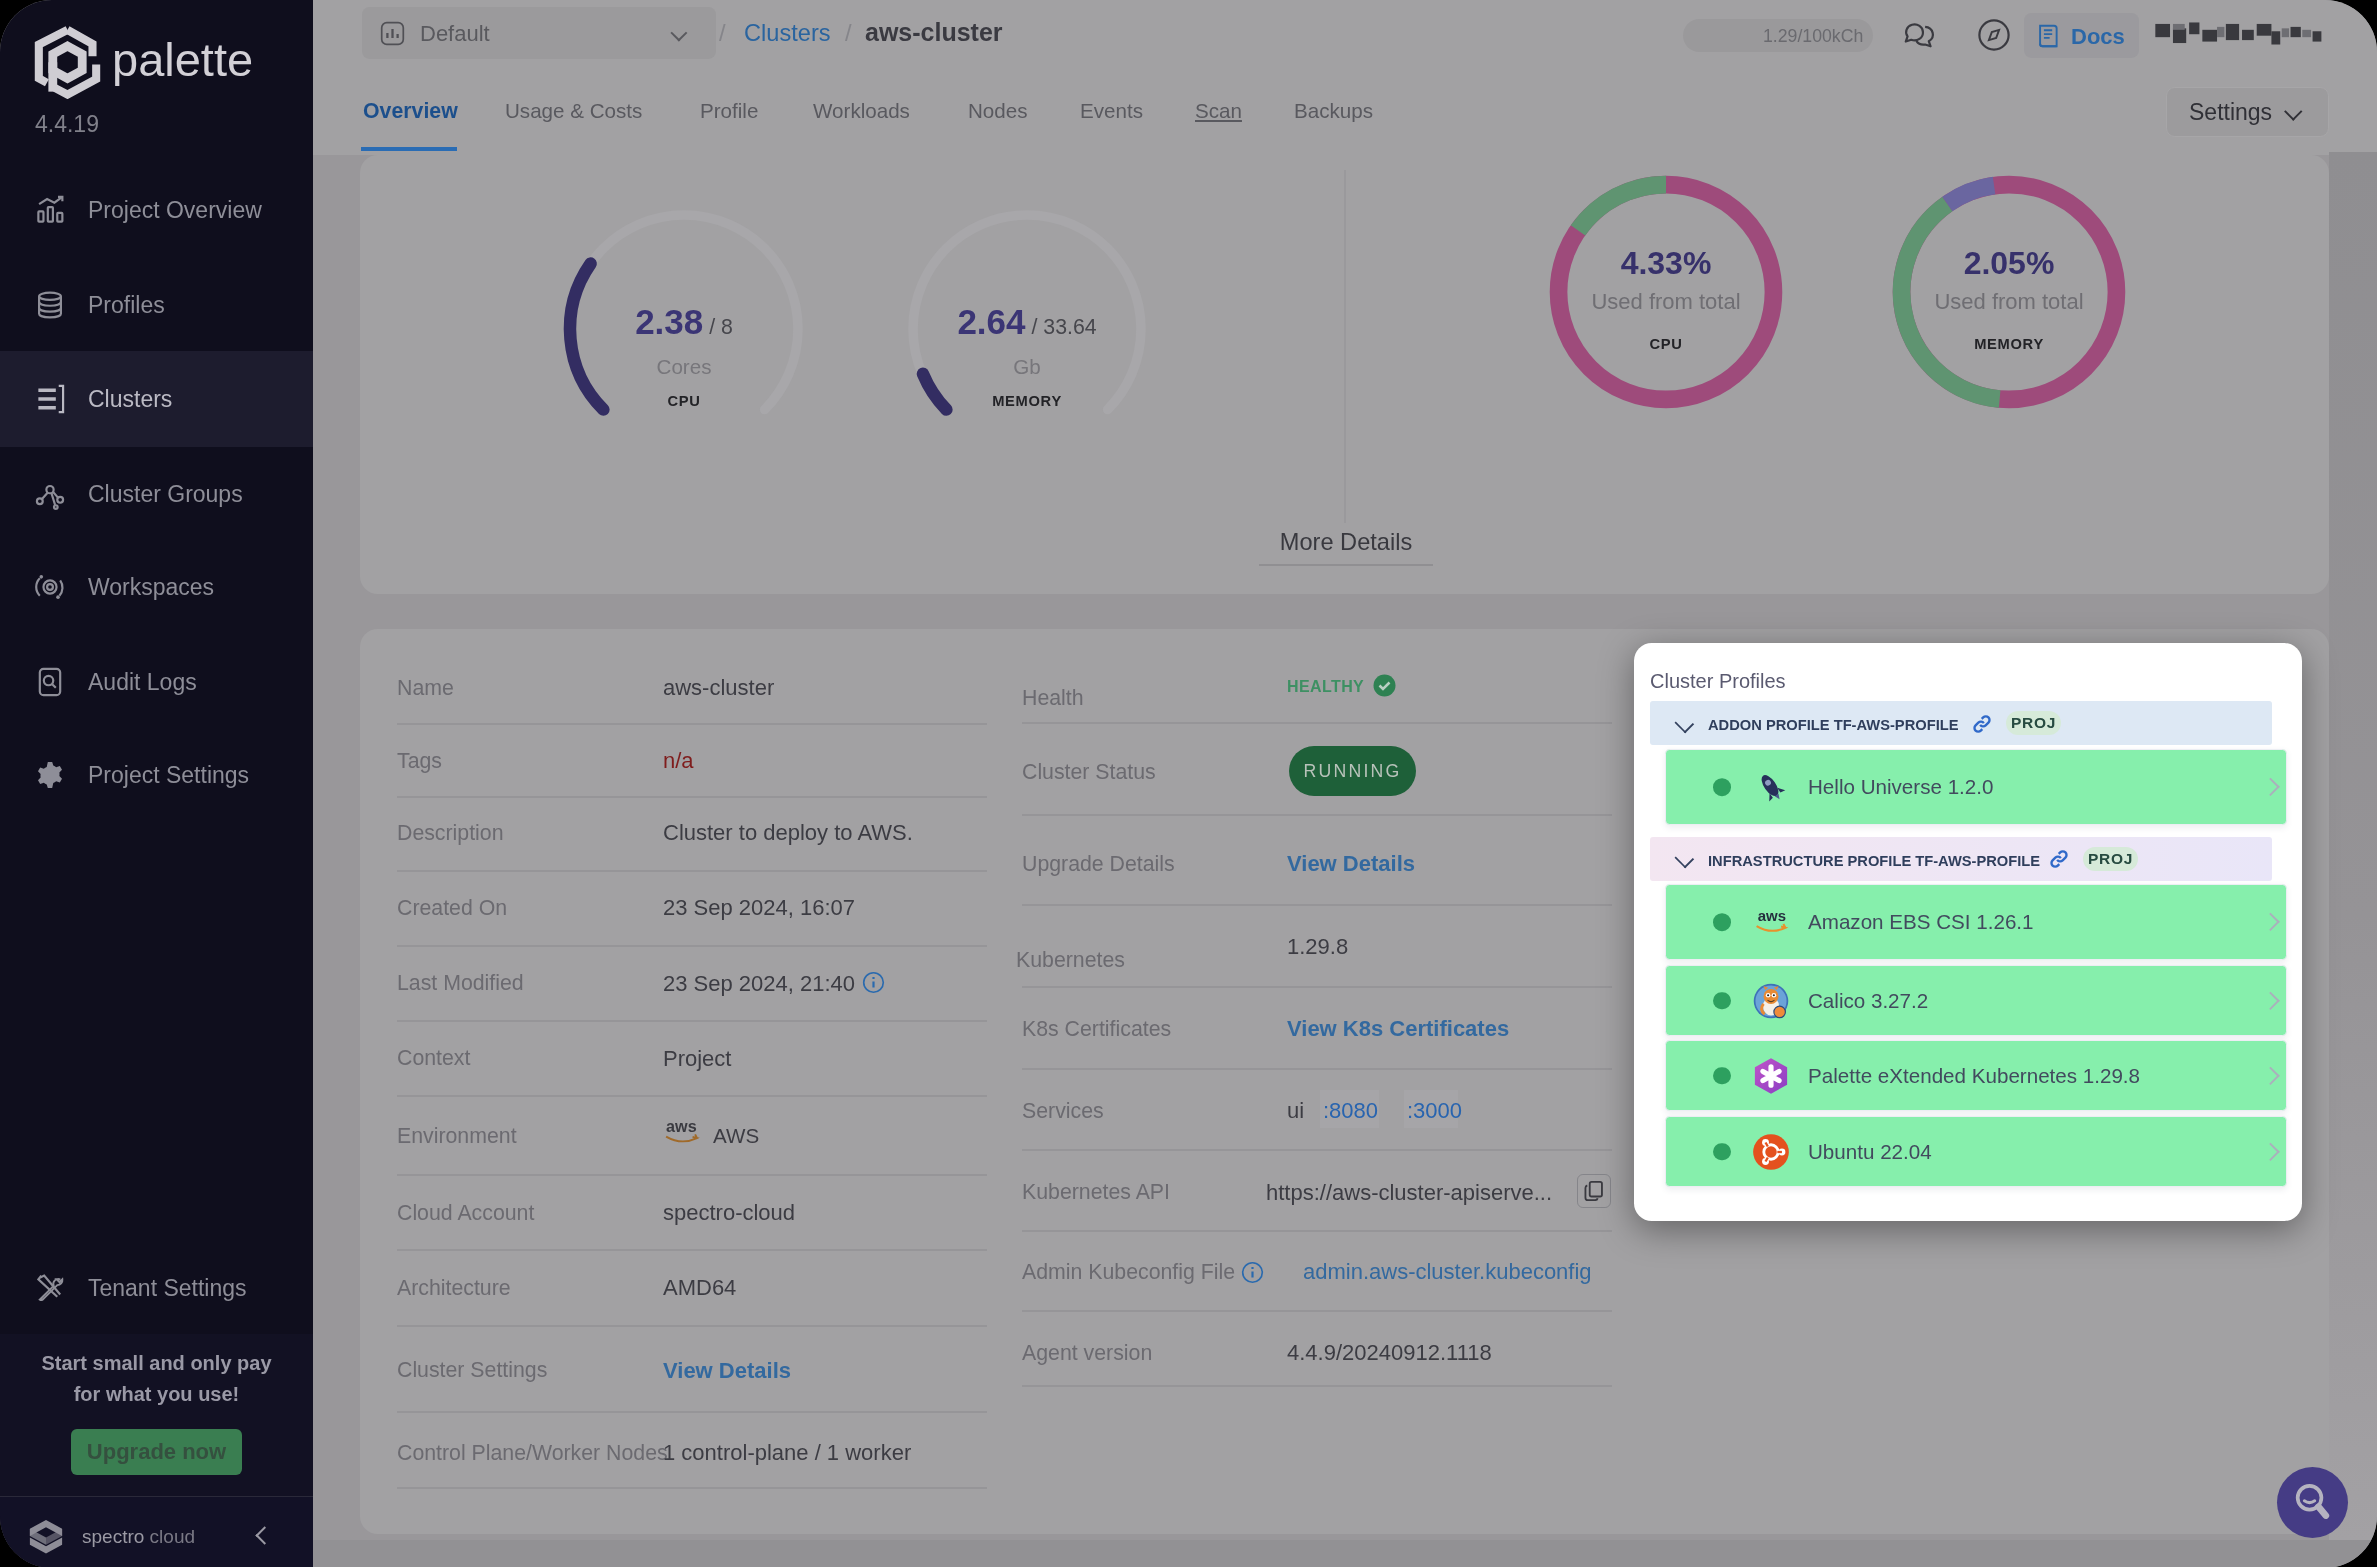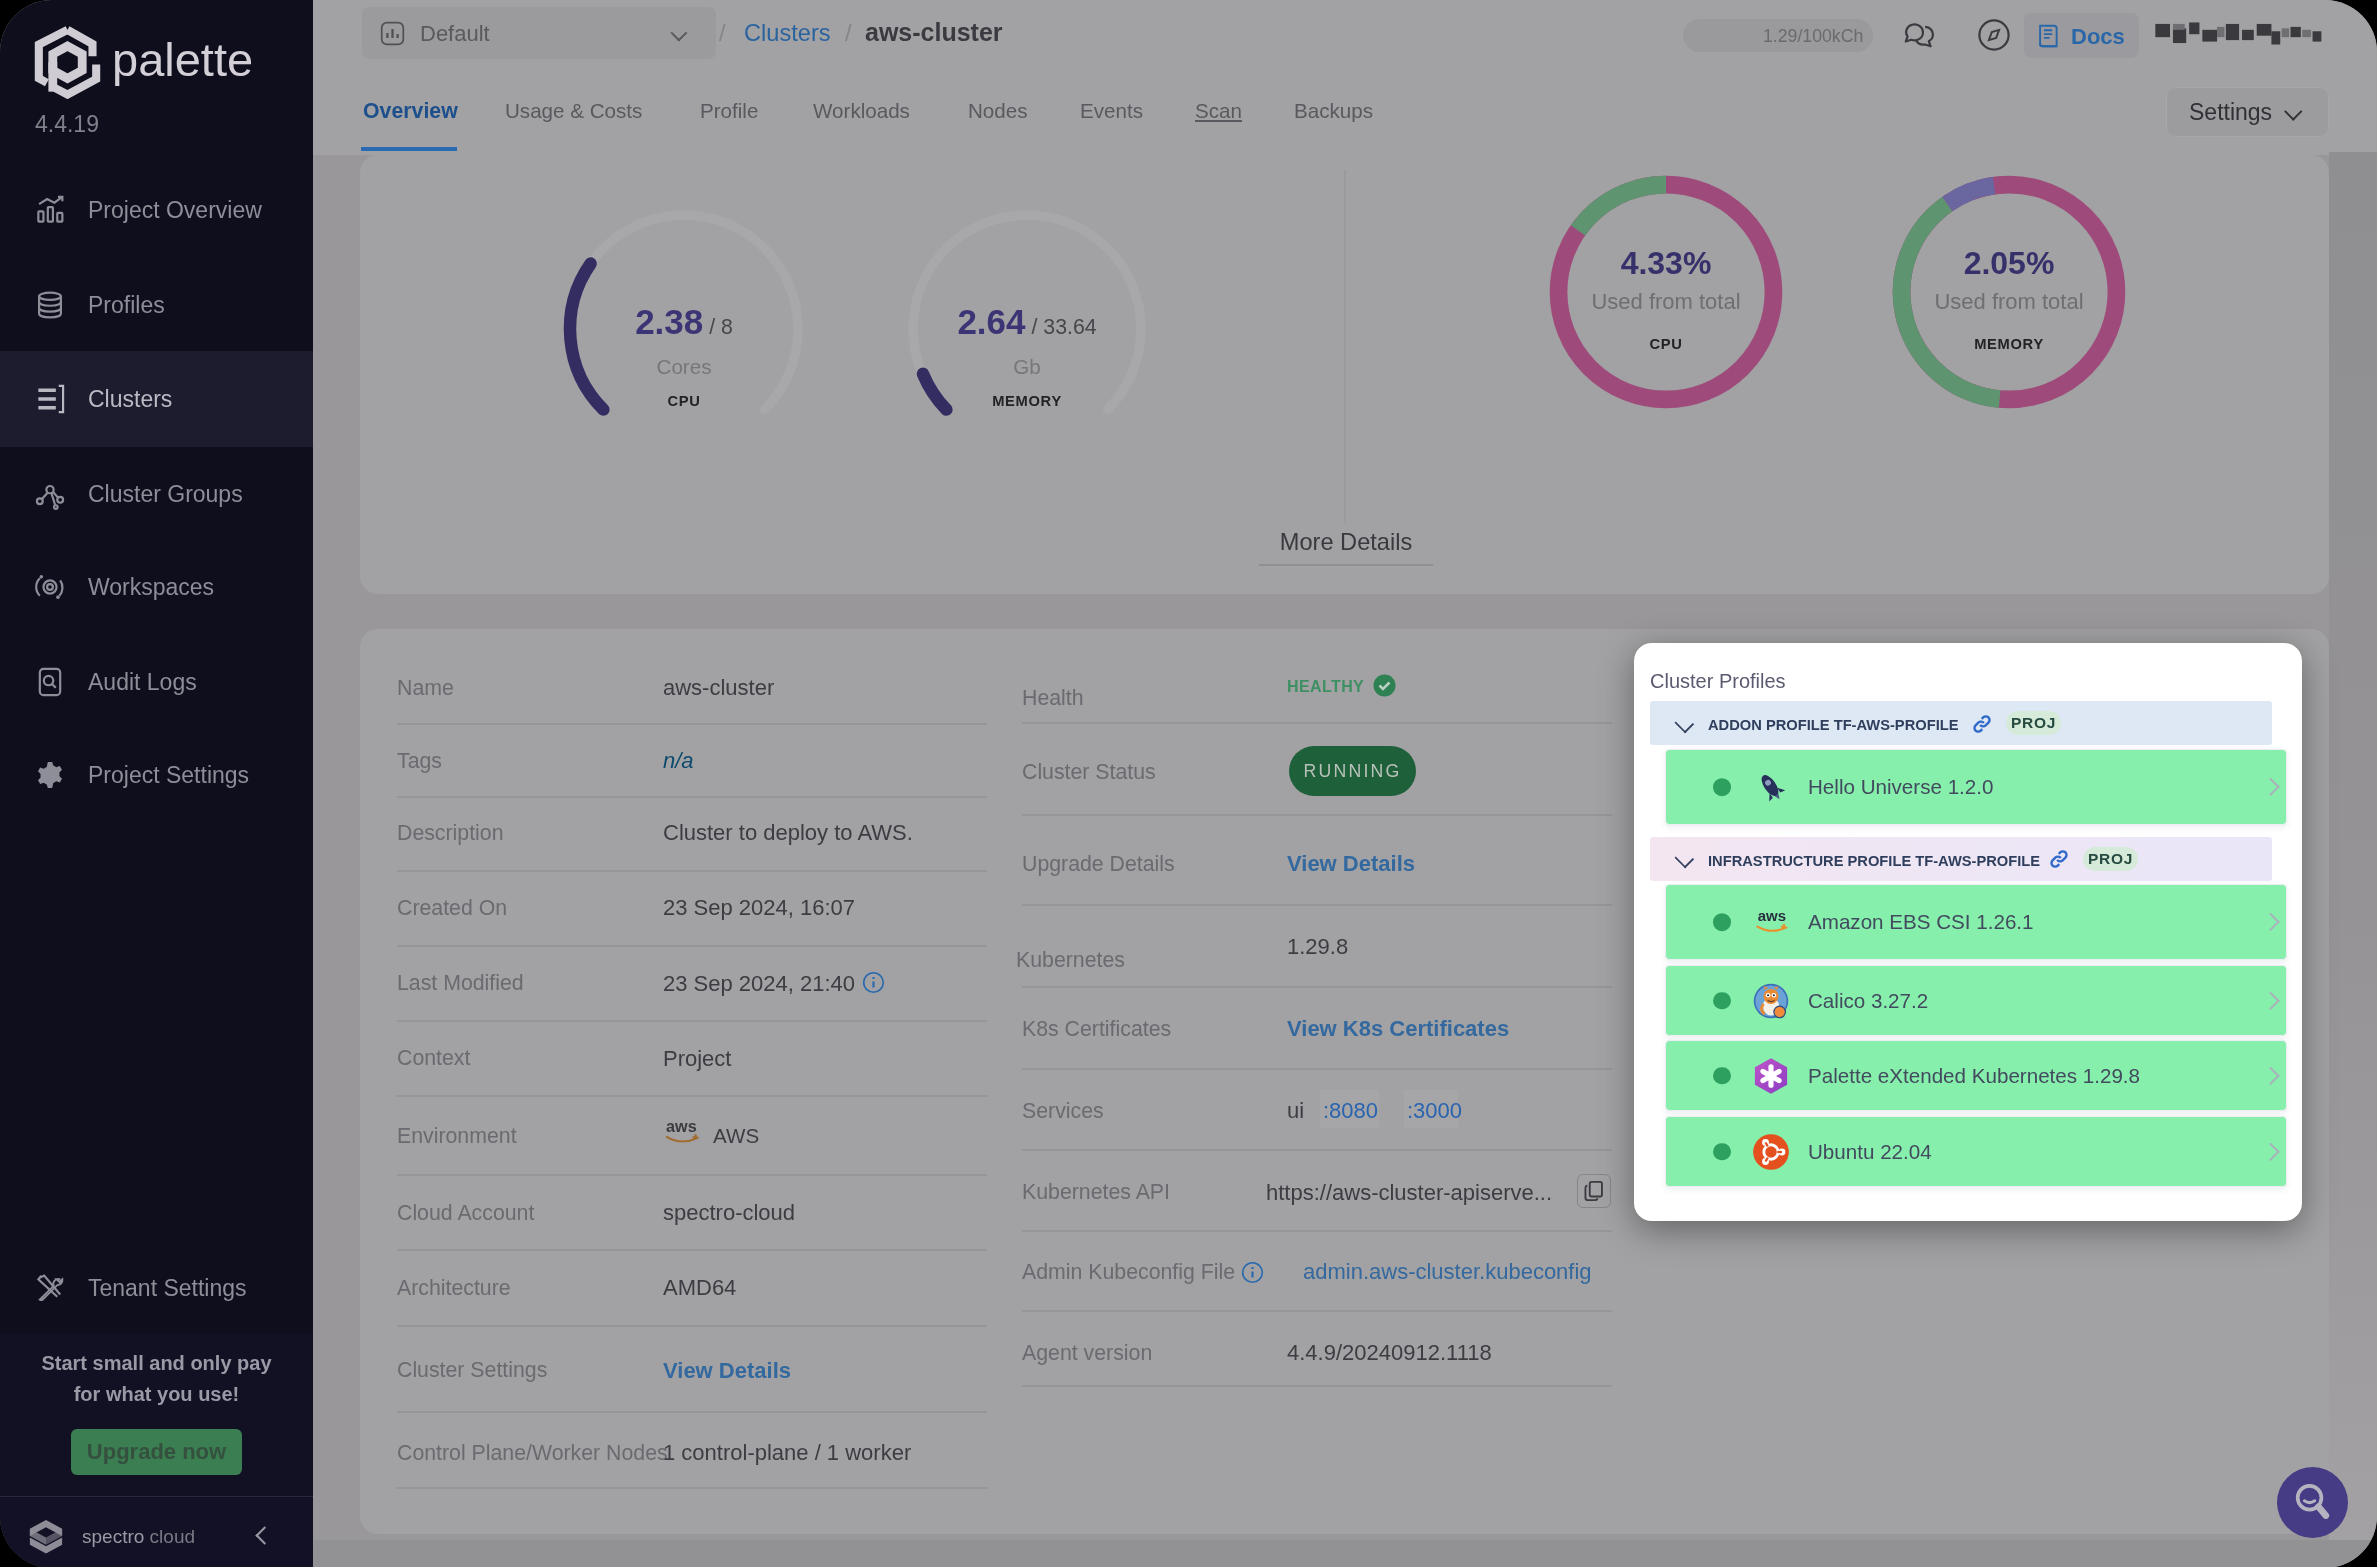--- a/index.html
+++ b/index.html
@@ -228,21 +228,21 @@
       <div class="abs" style="left:1518px; top:181px; width:262px; text-align:center; font-size:14.7px; font-weight:700; color:#232327; letter-spacing:0.7px;">MEMORY</div>
       <div class="abs" style="left:899px; top:374px; width:174px; text-align:center; font-size:23.6px; color:#39393f;">More Details</div>
       <div class="abs" style="left:899px; top:409px; width:174px; height:1.5px; background:#908f92;"></div>
     </div>
 
     <div class="card" style="left:360px; top:629px; width:1969px; height:905px;">
       <div class="abs lbl" style="left:37px; top:47px;">Name</div>
         <div class="abs val" style="left:303px; top:46px;">aws-cluster</div>
       <div class="divider" style="left:37px; top:94px; width:590px;"></div>
       <div class="abs lbl" style="left:37px; top:120px;">Tags</div>
-        <div class="abs val" style="left:303px; top:119px; color:#0c4a6e; font-style:italic;">n/a</div>
+        <div class="abs val" style="left:303px; top:119px; color:#7f1d1d; ">n/a</div>
       <div class="divider" style="left:37px; top:167px; width:590px;"></div>
       <div class="abs lbl" style="left:37px; top:192px;">Description</div>
         <div class="abs val" style="left:303px; top:191px;">Cluster to deploy to AWS.</div>
       <div class="divider" style="left:37px; top:241px; width:590px;"></div>
       <div class="abs lbl" style="left:37px; top:267px;">Created On</div>
         <div class="abs val" style="left:303px; top:266px;">23 Sep 2024, 16:07</div>
       <div class="divider" style="left:37px; top:316px; width:590px;"></div>
       <div class="abs lbl" style="left:37px; top:342px;">Last Modified</div>
         <div class="abs val" style="left:303px; top:342px;">23 Sep 2024, 21:40</div>
       <svg class="abs" style="left:501px; top:341px;" width="25" height="25" viewBox="0 0 46 46" fill="none" stroke="#2a6aae" stroke-width="3">

